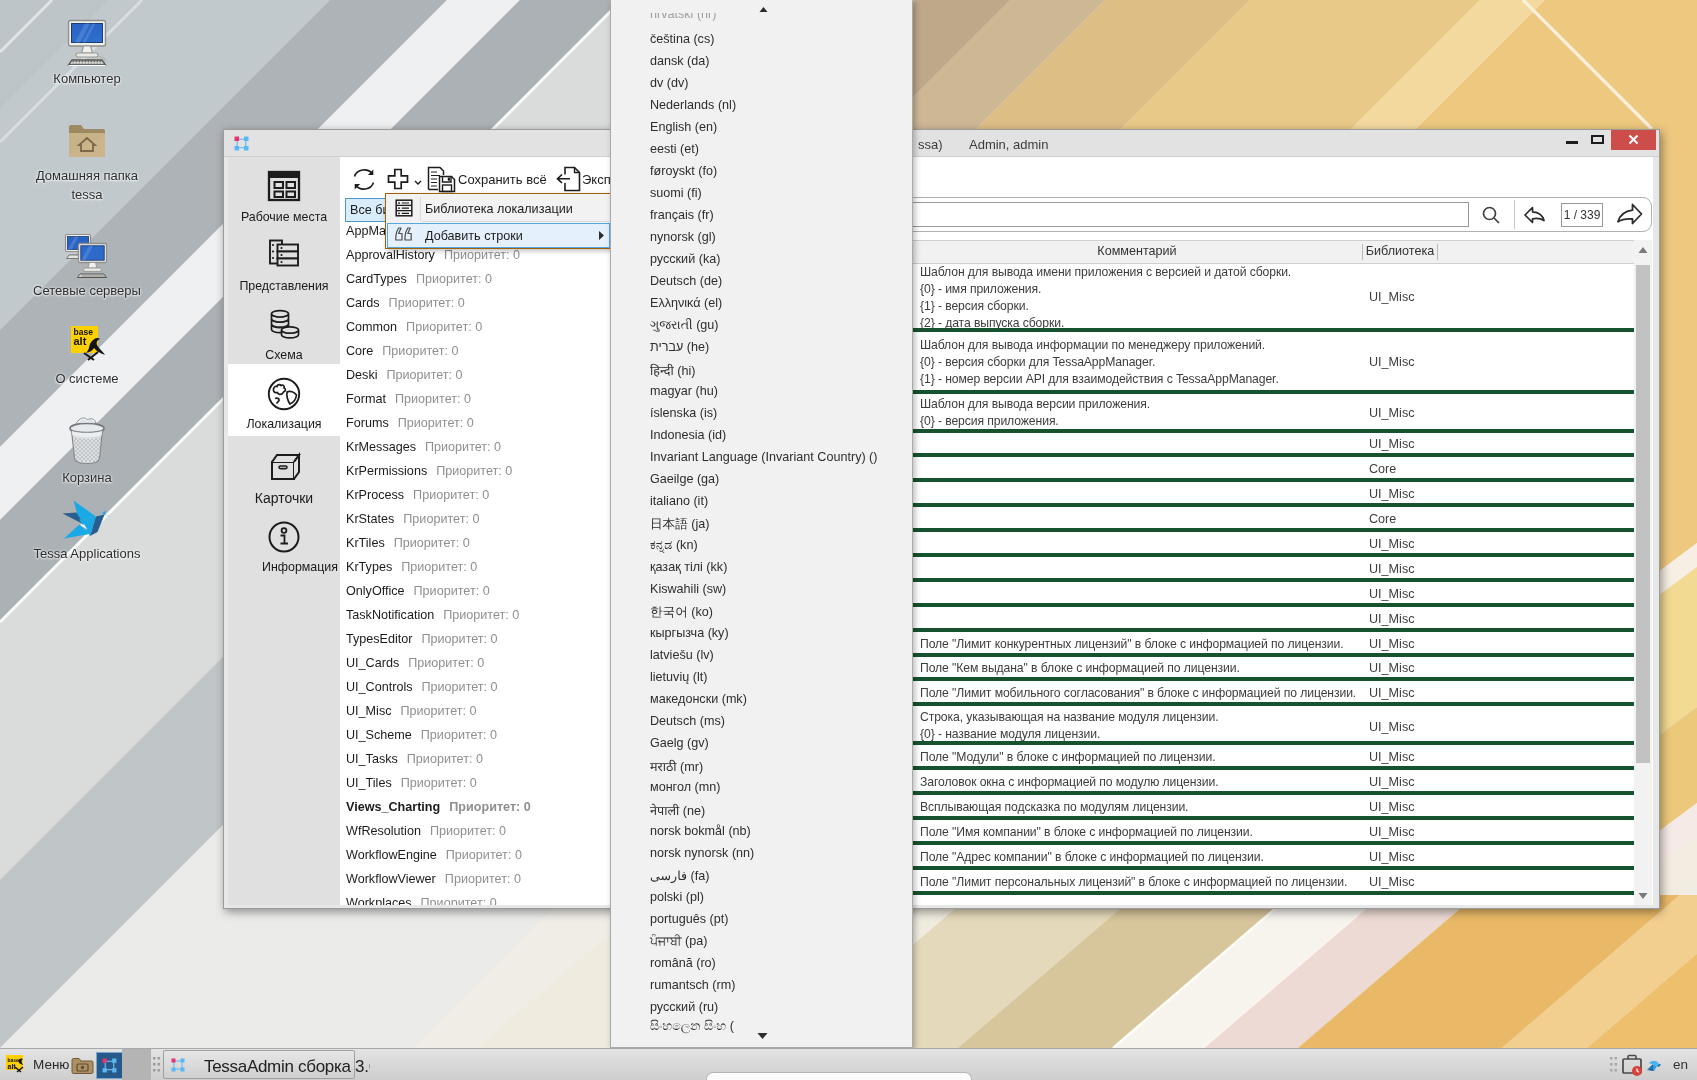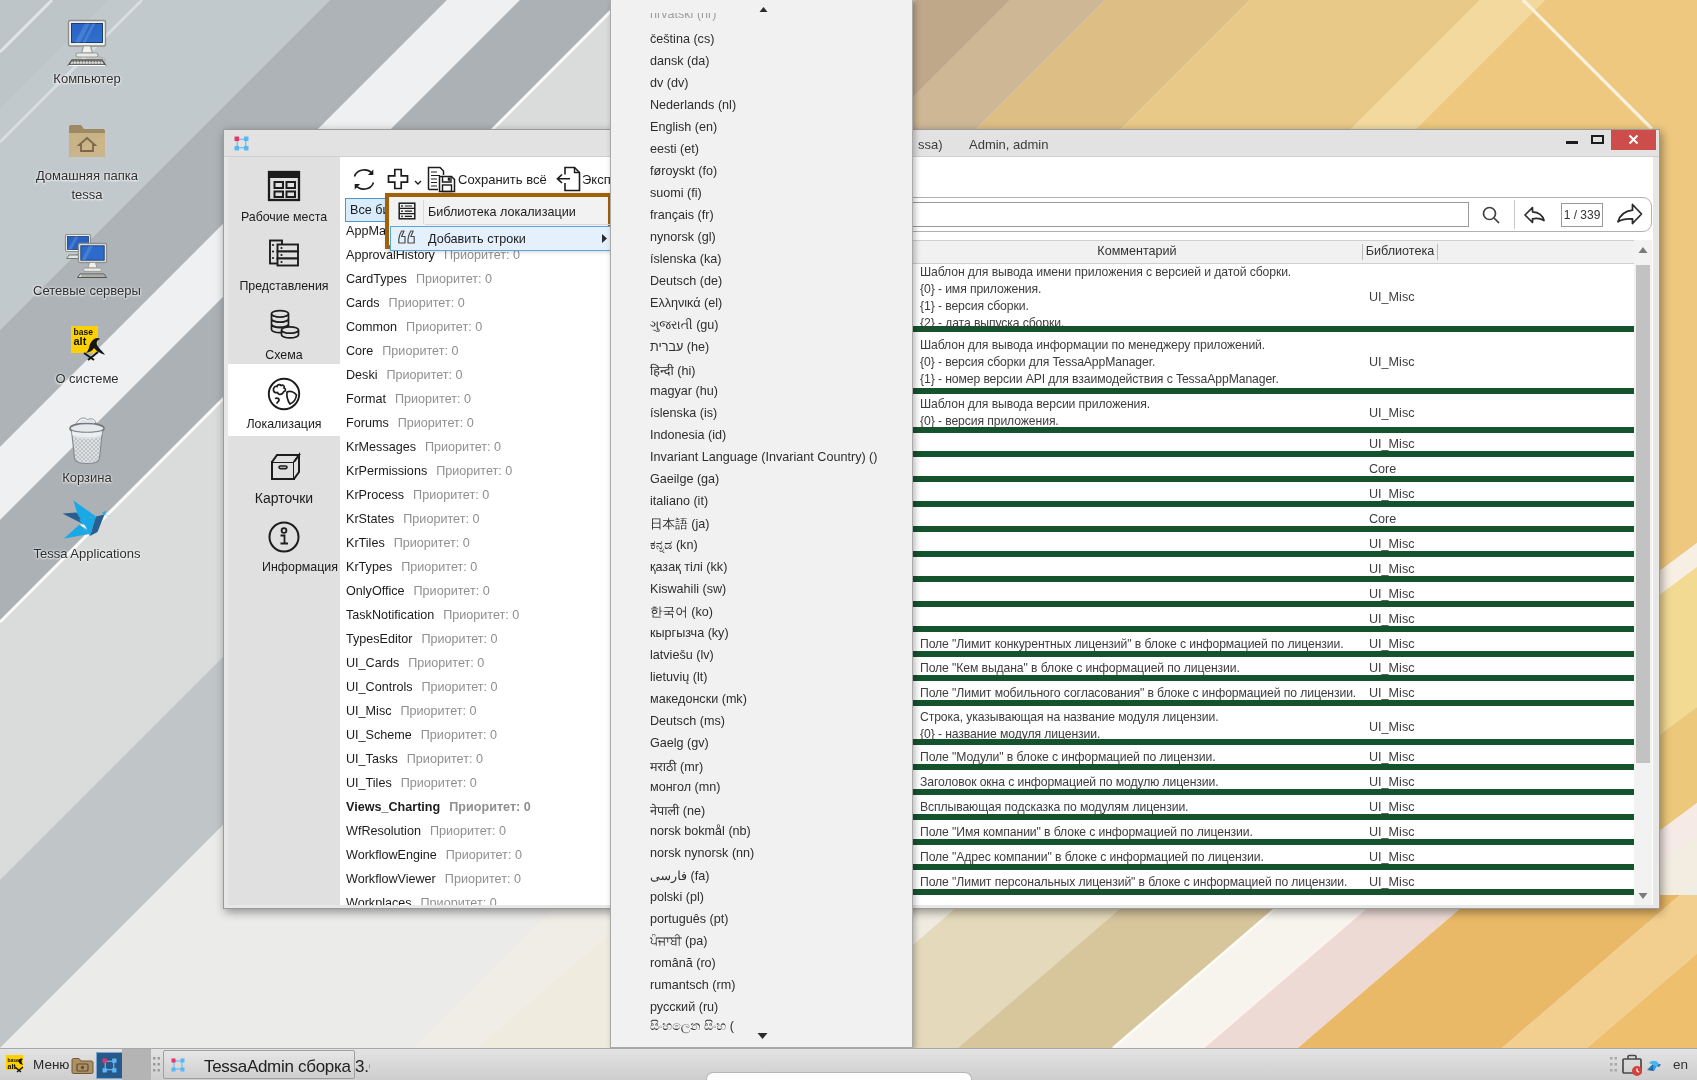--- a/index.html
+++ b/index.html
@@ -17,26 +17,26 @@
   #titlebar{position:absolute;left:0;top:0;width:100%;height:27px;background:#e2e2e2;border-bottom:1px solid #cfcfcf;box-sizing:border-box;}
   .ttxt{position:absolute;top:7px;font-size:13px;color:#3c3c3c;}
   #closebtn{position:absolute;left:1387px;top:-1px;width:45px;height:21px;
       background:#cd4d4a;color:#fff;text-align:center;}
   
   #sidebar{position:absolute;left:4px;top:27px;width:112px;height:749px;background:#e0e0e0;}
   
   .librow{position:absolute;left:122px;font-size:12.6px;color:#1b1b1b;white-space:nowrap;}
   .librow .pri{color:#8f8f8f;margin-left:9px;}
   
-  .trow{position:absolute;border-bottom:6px solid #14532d;}
+  .trow{position:absolute;border-bottom:4px solid #14532d;}
   .ctext{position:absolute;left:300px;font-size:12.2px;color:#3d3d3d;line-height:17px;white-space:nowrap;letter-spacing:-0.1px;}
   .libcol{position:absolute;left:749px;font-size:12.6px;color:#3d3d3d;}
   
   #menu{position:absolute;left:385px;top:193px;width:227px;height:56px;background:#f2f2f2;
-     border:4px solid #a16207;z-index:10;box-shadow:2px 2px 5px rgba(0,0,0,.25);box-sizing:border-box;}
+     border:1px solid #a16207;z-index:10;box-shadow:2px 2px 5px rgba(0,0,0,.25);box-sizing:border-box;}
   
   #submenu{position:absolute;left:610px;top:0;width:303px;height:1048px;background:#f1f1f1;
      border:1px solid #a9a9a9;border-top:none;z-index:11;
      box-shadow:2px 2px 6px rgba(0,0,0,.28);box-sizing:border-box;}
   .mitem{position:absolute;left:39px;font-size:12.6px;color:#2d2d2d;white-space:nowrap;}
   
   #taskbar{position:absolute;left:0;top:1048px;width:1697px;height:32px;z-index:20;
      background:linear-gradient(#e3e3e3,#cdcdcd);border-top:1px solid #a8a8a8;}
 </style>
 </head>
@@ -511,21 +511,21 @@
 <div class="mitem" style="top:32.0px;color:#2d2d2d;">čeština (cs)</div>
 <div class="mitem" style="top:54.0px;color:#2d2d2d;">dansk (da)</div>
 <div class="mitem" style="top:76.0px;color:#2d2d2d;">dv (dv)</div>
 <div class="mitem" style="top:97.5px;color:#2d2d2d;">Nederlands (nl)</div>
 <div class="mitem" style="top:119.5px;color:#2d2d2d;">English (en)</div>
 <div class="mitem" style="top:141.5px;color:#2d2d2d;">eesti (et)</div>
 <div class="mitem" style="top:163.5px;color:#2d2d2d;">føroyskt (fo)</div>
 <div class="mitem" style="top:185.5px;color:#2d2d2d;">suomi (fi)</div>
 <div class="mitem" style="top:207.5px;color:#2d2d2d;">français (fr)</div>
 <div class="mitem" style="top:229.5px;color:#2d2d2d;">nynorsk (gl)</div>
-<div class="mitem" style="top:251.5px;color:#2d2d2d;">íslenska (ka)</div>
+<div class="mitem" style="top:251.5px;color:#2d2d2d;">русский (ka)</div>
 <div class="mitem" style="top:273.5px;color:#2d2d2d;">Deutsch (de)</div>
 <div class="mitem" style="top:295.5px;color:#2d2d2d;">Ελληνικά (el)</div>
 <div class="mitem" style="top:317.5px;color:#2d2d2d;">ગુજરાતી (gu)</div>
 <div class="mitem" style="top:339.5px;color:#2d2d2d;">עברית (he)</div>
 <div class="mitem" style="top:361.5px;color:#2d2d2d;">हिन्दी (hi)</div>
 <div class="mitem" style="top:383.5px;color:#2d2d2d;">magyar (hu)</div>
 <div class="mitem" style="top:405.5px;color:#2d2d2d;">íslenska (is)</div>
 <div class="mitem" style="top:427.5px;color:#2d2d2d;">Indonesia (id)</div>
 <div class="mitem" style="top:449.5px;color:#2d2d2d;">Invariant Language (Invariant Country) ()</div>
 <div class="mitem" style="top:471.5px;color:#2d2d2d;">Gaeilge (ga)</div>

